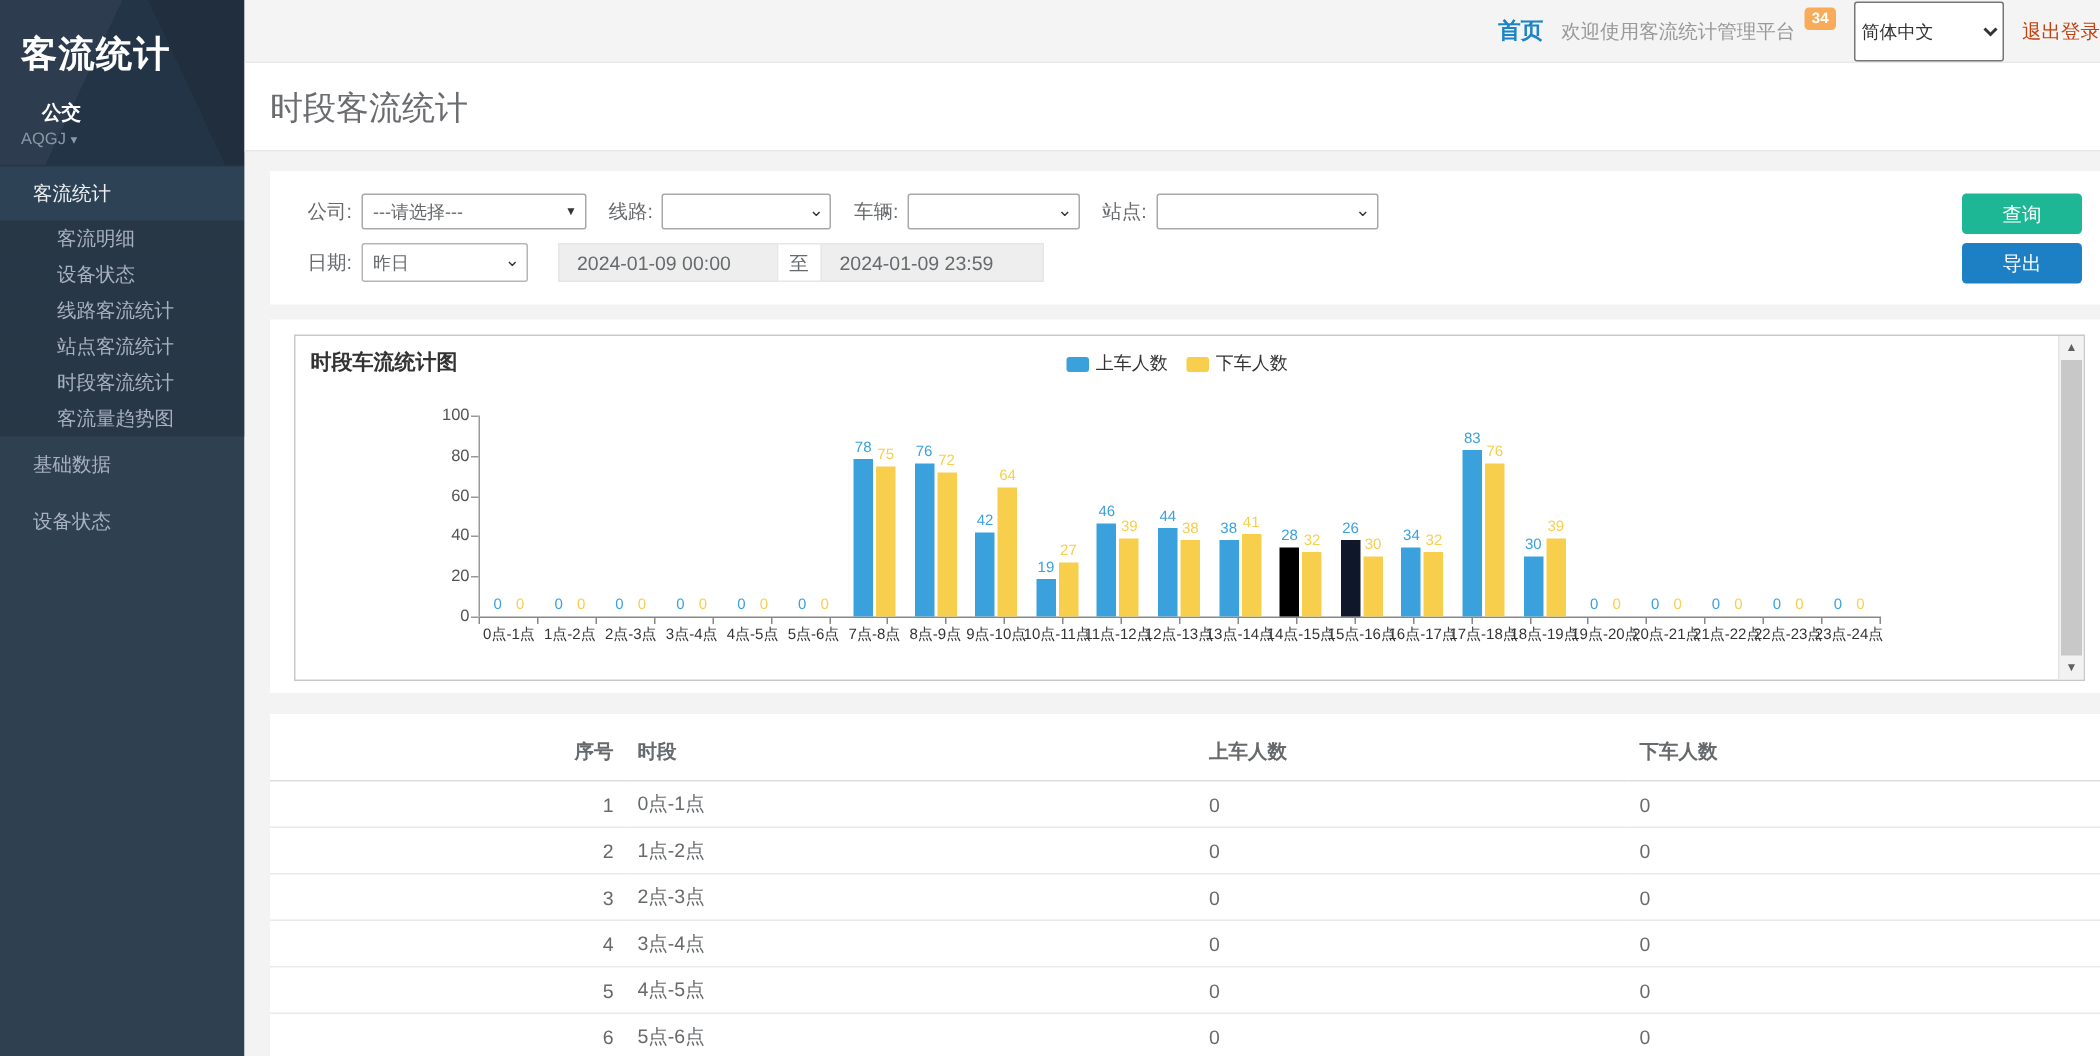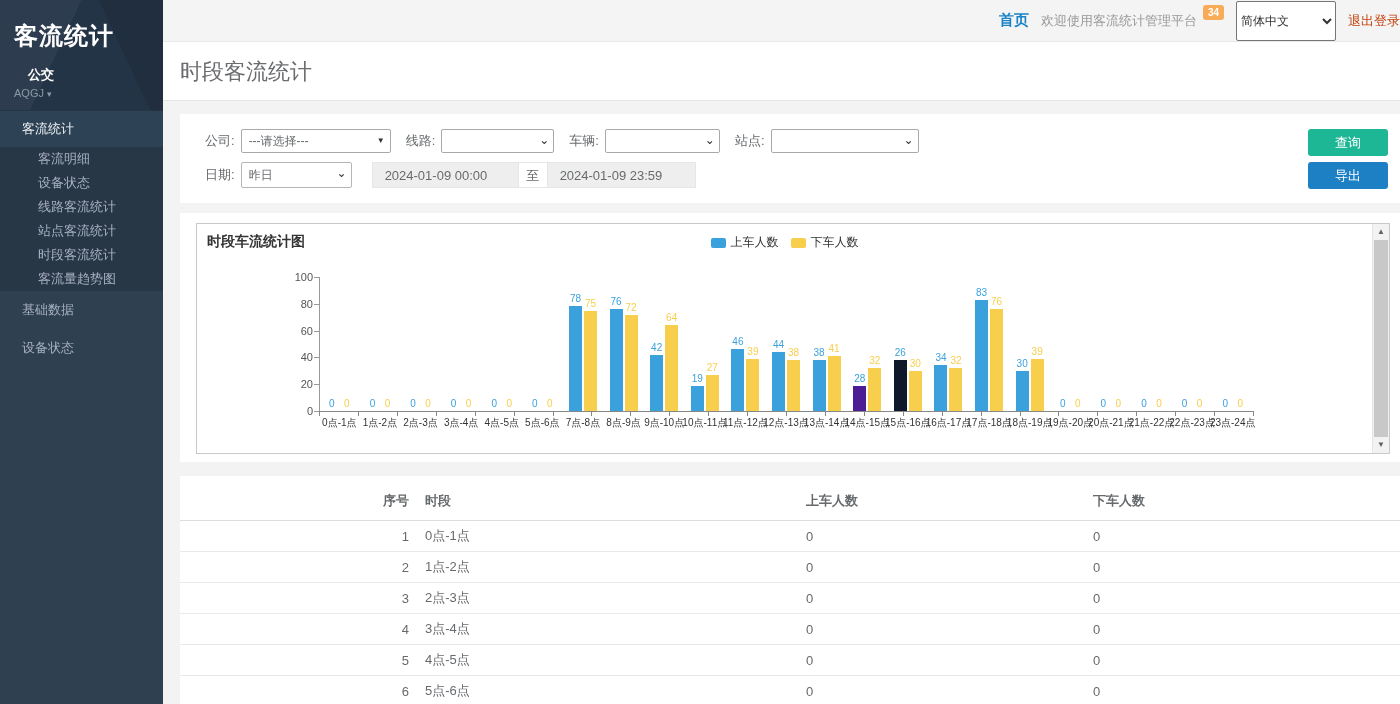--- a/index.html
+++ b/index.html
@@ -346,21 +346,21 @@
                 <div class="grp">
                   <div class="bar" style="height: 50.92px; background: rgb(58, 161, 220);">
                     <span class="val" style="color: rgb(58, 161, 220);">38</span>
                   </div>
                   <div class="bar" style="height: 54.94px; background: rgb(248, 206, 77);">
                     <span class="val" style="color: rgb(248, 206, 77);">41</span>
                   </div>
                   <div class="xlab">13点-14点</div>
                 </div>
                 <div class="grp">
-                  <div class="bar" style="height: 25px; background: #4c1d95;">
+                  <div class="bar" style="height: 46px; background: #000000;">
                     <span class="val" style="color: rgb(58, 161, 220);">28</span>
                   </div>
                   <div class="bar" style="height: 42.88px; background: rgb(248, 206, 77);">
                     <span class="val" style="color: rgb(248, 206, 77);">32</span>
                   </div>
                   <div class="xlab">14点-15点</div>
                 </div>
                 <div class="grp">
                   <div class="bar" style="height: 51px; background: #0f172a;">
                     <span class="val" style="color: rgb(58, 161, 220);">26</span>

